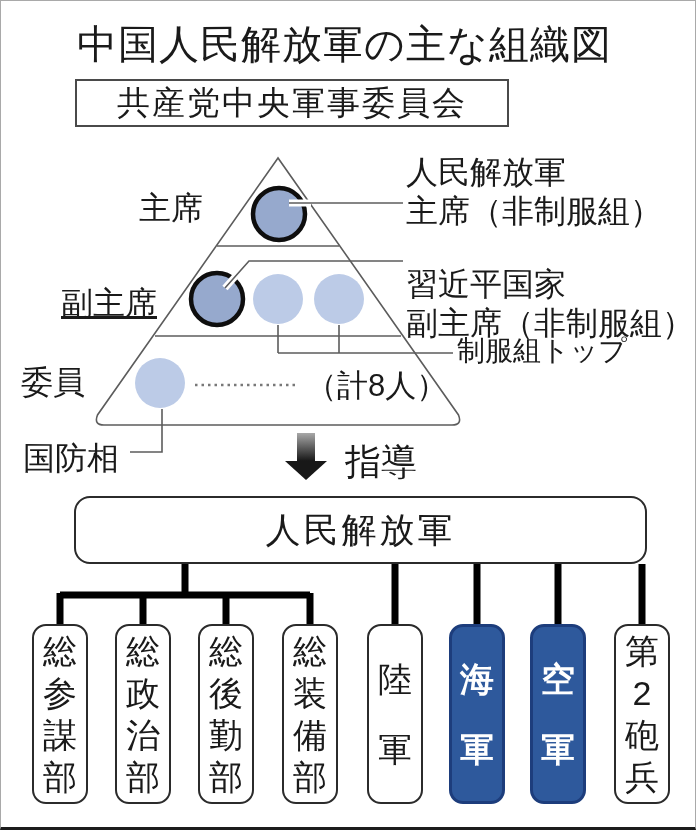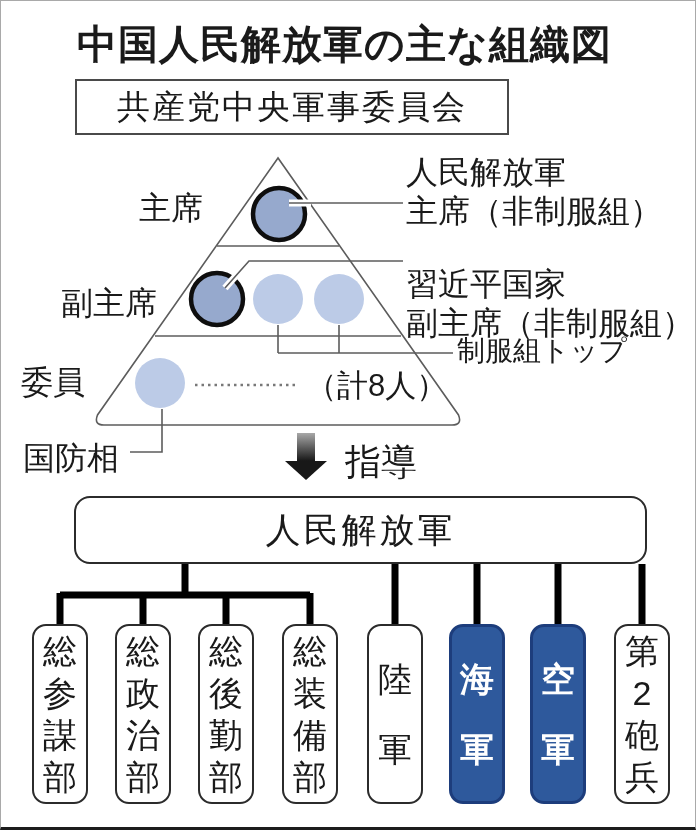--- a/index.html
+++ b/index.html
@@ -5,31 +5,31 @@
   * { margin:0; padding:0; box-sizing:border-box; }
   html,body { background:#fff; }
   body { font-family:"Liberation Sans","DejaVu Sans",sans-serif; color:#1a1a1a; }
   .page {
     position:relative; width:696px; height:830px; background:#fff;
     border:1px solid #a9a9a9; border-bottom:3px solid #1c1c1c; overflow:hidden;
   }
   .abs { position:absolute; }
   .lines-svg { position:absolute; left:0; top:0; }
   .title {
-    left:76px; top:16px; font-size:40px; font-weight:bold;
+    left:76px; top:16px; font-size:40px; font-weight:normal;
     letter-spacing:1px; white-space:nowrap;
   }
   .committee {
-    left:74px; top:78px; width:434px; height:56px; border:2px solid #4a4a4a;
+    left:74px; top:78px; width:434px; height:48px; border:2px solid #4a4a4a;
     display:flex; align-items:center; justify-content:center;
     font-size:33px; letter-spacing:2px; white-space:nowrap; background:#fff;text-align:right;
   }
   .rank { font-size:32px; white-space:nowrap; }
   .rank-chairman { left:138px; top:186px;text-align:center; }
-  .rank-vice { left:60px; top:281px; }
+  .rank-vice { left:60px; top:281px;text-decoration:underline; }
   .rank-member { left:20px; top:360px; }
   .note { font-size:32px; line-height:39px; white-space:nowrap; }
   .note-chairman { left:405px; top:152px; }
   .note-vice { left:405px; top:264px; }
   .note-uniformed { left:456px; top:331px; font-size:28px; white-space:nowrap; }
   .note-count { left:305px; top:364px; font-size:31px; white-space:nowrap; }
   .note-defense { left:22px; top:436px; font-size:32px; white-space:nowrap; }
   .arrow-label { left:344px; top:437px; font-size:36px; white-space:nowrap; }
   .pla-box {
     left:73px; top:495px; width:573px; height:68px;

